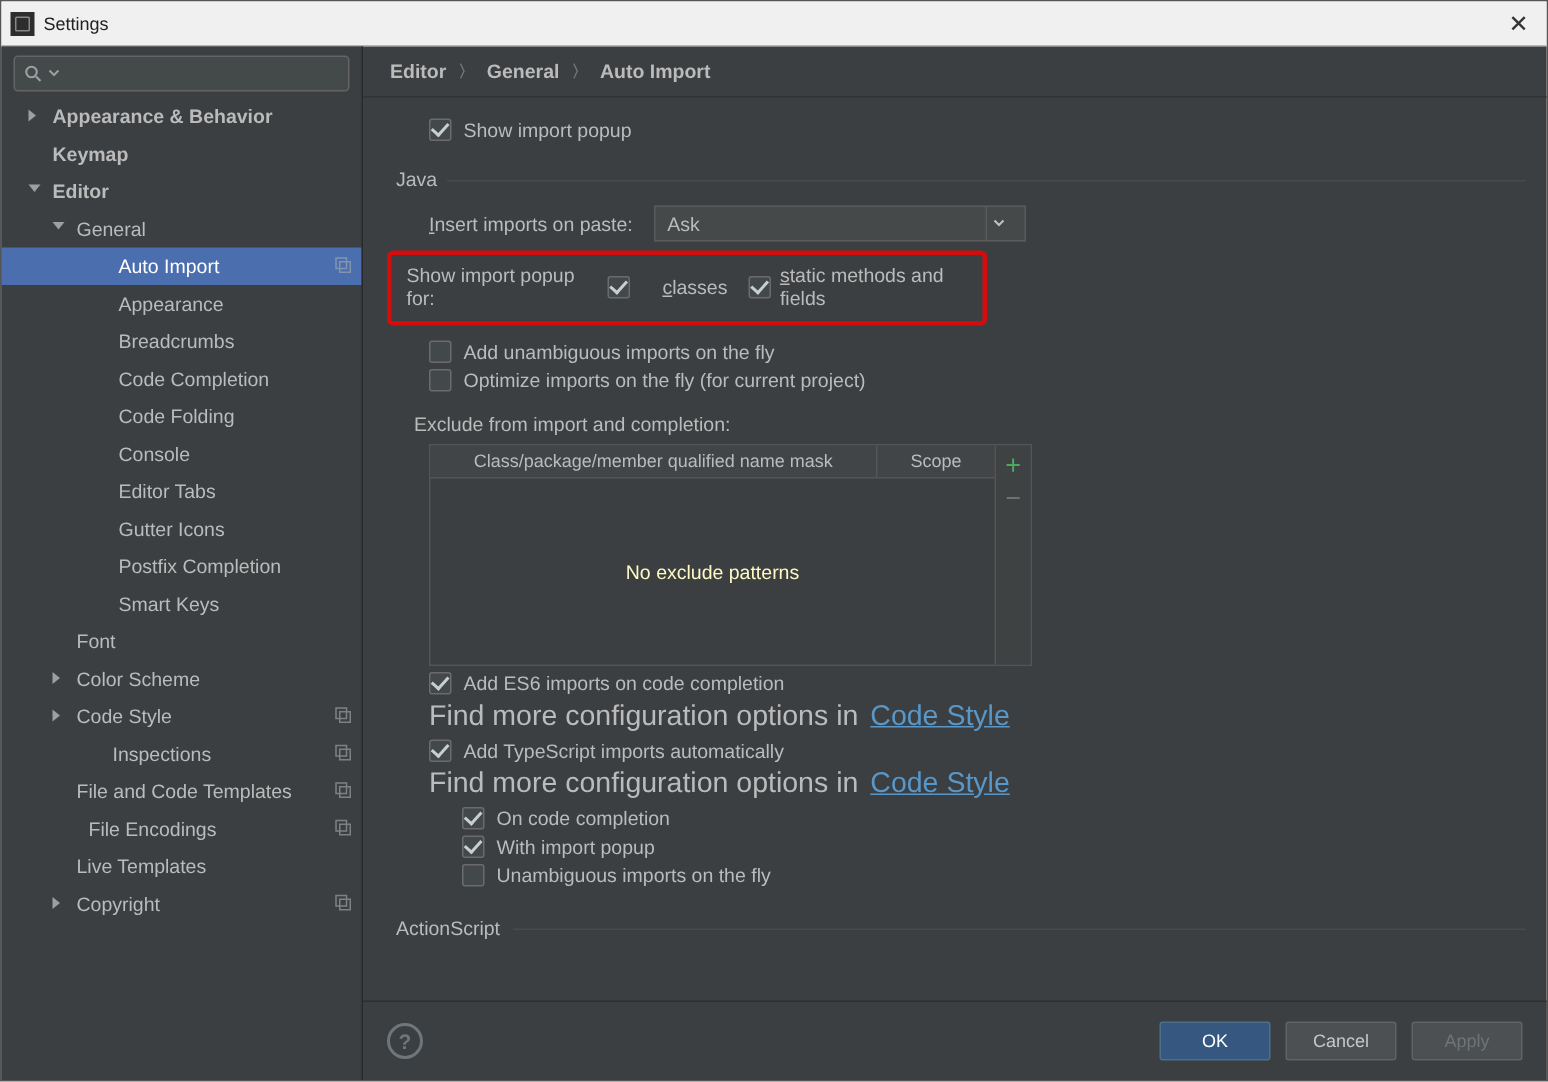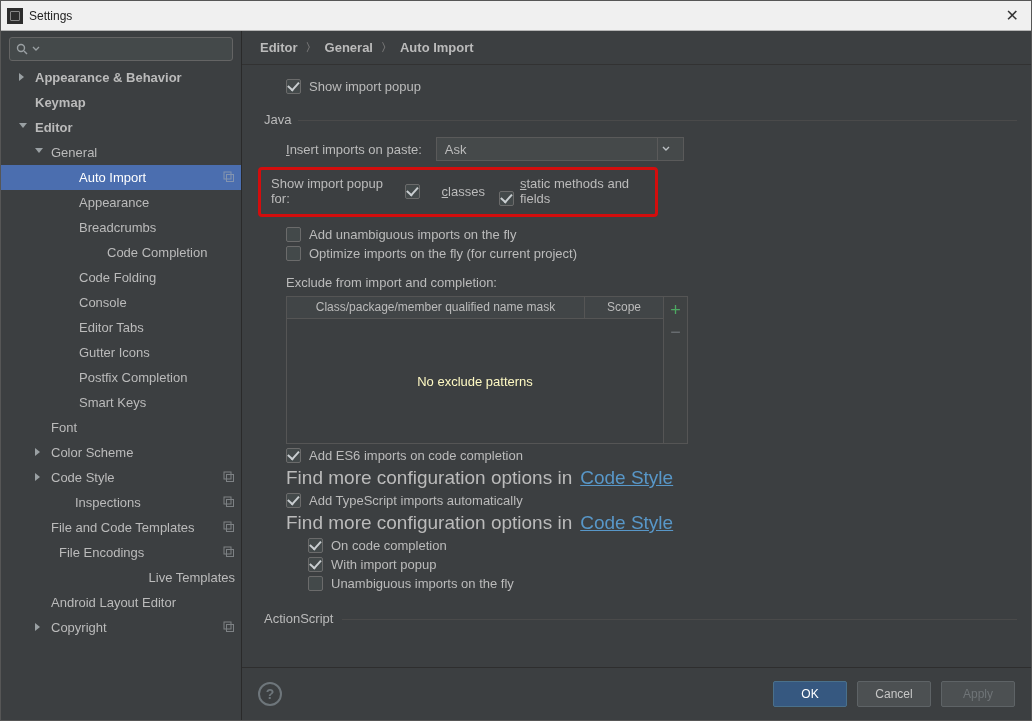--- a/index.html
+++ b/index.html
@@ -126,21 +126,21 @@
               </svg></span>
           </div>
           <div class="tree-row" style="padding-left: 62px;">
             <span class="tri " style="visibility: hidden;"></span>
             <span>Appearance</span>
           </div>
           <div class="tree-row" style="padding-left: 62px;">
             <span class="tri " style="visibility: hidden;"></span>
             <span>Breadcrumbs</span>
           </div>
-          <div class="tree-row" style="padding-left: 90px;">
+          <div class="tree-row" style="padding-left: 62px;">
             <span class="tri " style="visibility: hidden;"></span>
             <span>Code Completion</span>
           </div>
           <div class="tree-row" style="padding-left: 62px;">
             <span class="tri " style="visibility: hidden;"></span>
             <span>Code Folding</span>
           </div>
           <div class="tree-row" style="padding-left: 62px;">
             <span class="tri " style="visibility: hidden;"></span>
             <span>Console</span>
@@ -194,27 +194,23 @@
               </svg></span>
           </div>
           <div class="tree-row" style="padding-left: 42px;">
             <span class="tri " style="visibility: hidden;"></span>
             <span>File Encodings</span>
             <span class="dup"><svg class="copy-icon" viewBox="0 0 13 13">
                 <rect x="2" y="2" width="7" height="7" fill="none" stroke="#a9aeb1"></rect>
                 <rect x="4.5" y="4.5" width="7" height="7" fill="none" stroke="#a9aeb1"></rect>
               </svg></span>
           </div>
-          <div class="tree-row" style="padding-left: 34px; justify-content: flex-end;">
+          <div class="tree-row" style="padding-left: 34px;">
             <span class="tri " style="visibility: hidden;"></span>
             <span>Live Templates</span>
-          </div>
-          <div class="tree-row" style="padding-left: 34px;">
-            <span class="tri " style="visibility: hidden;"></span>
-            <span>Android Layout Editor</span>
           </div>
           <div class="tree-row" style="padding-left: 34px;">
             <span class="tri r"></span>
             <span>Copyright</span>
             <span class="dup"><svg class="copy-icon" viewBox="0 0 13 13">
                 <rect x="2" y="2" width="7" height="7" fill="none" stroke="#a9aeb1"></rect>
                 <rect x="4.5" y="4.5" width="7" height="7" fill="none" stroke="#a9aeb1"></rect>
               </svg></span>
           </div>
         </div>
@@ -249,36 +245,36 @@
             </span>
           </div>
         </div>
 
         <div class="highlight-box">
           <span>Show import popup for:</span>
           <span style="display:flex;align-items:center;gap:22px">
             <span class="chk checked"></span>
             <label><span class="underline-letter">c</span>lasses</label>
           </span>
-          <span style="display:flex;align-items:flex-end;gap:6px">
+          <span style="display:flex;align-items:center;gap:6px">
             <span class="chk checked"></span>
             <label><span class="underline-letter">s</span>tatic methods and fields</label>
           </span>
         </div>
 
         <div class="row indent">
           <span class="chk"></span>
           <label>Add unambiguous imports on the fly</label>
         </div>
         <div class="row indent">
           <span class="chk"></span>
           <label>Optimize imports on the fly (for current project)</label>
         </div>
 
-        <div class="excl-label indent row" style="margin-left:22px">Exclude from import and completion:</div>
+        <div class="excl-label indent row" style="margin-left:12px">Exclude from import and completion:</div>
         <div class="excl" style="margin-left:22px">
           <div class="excl-main">
             <div class="excl-head">
               <div class="c1">Class/package/member qualified name mask</div>
               <div class="c2">Scope</div>
             </div>
             <div class="excl-body">No exclude patterns</div>
           </div>
           <div class="excl-side">
             <span class="plus">+</span>

